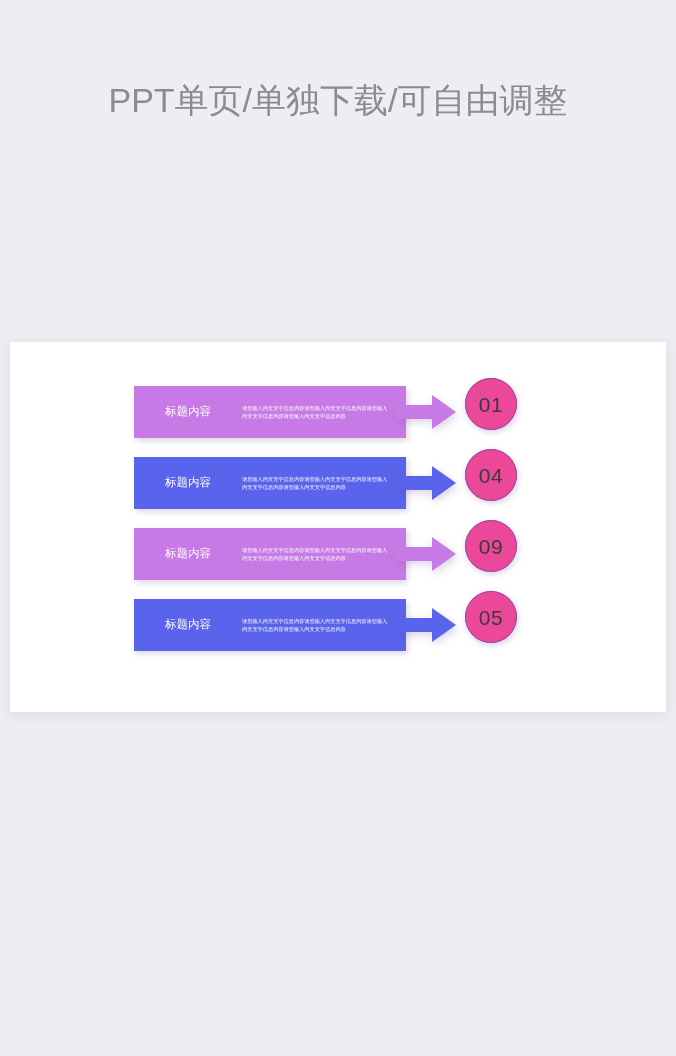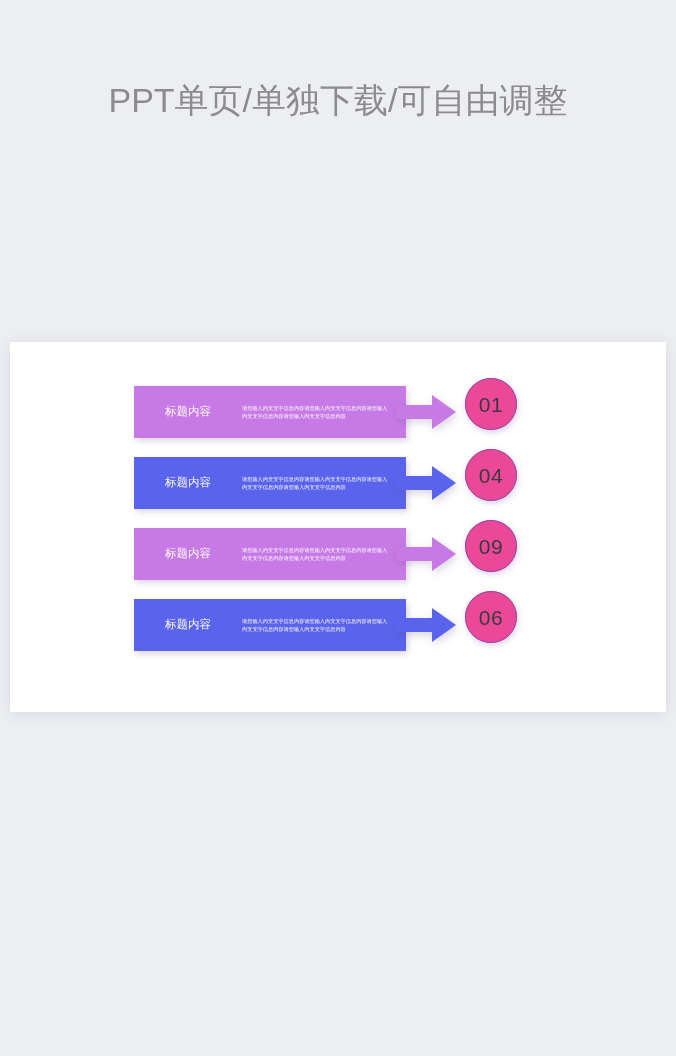--- a/index.html
+++ b/index.html
@@ -208,18 +208,18 @@
         <div class="bar-title">标题内容</div>
         <div class="bar-body">请您输入内文文字信息内容请您输入内文文字信息内容请您输入内文文字信息内容请您输入内文文字信息内容</div>
       </div>
       <div class="arrow">
         <svg width="60" height="34" viewBox="0 0 60 34">
           <path d="M0 10 L36 10 L36 0 L60 17 L36 34 L36 24 L0 24 Z" fill="#5a63ec"></path>
         </svg>
       </div>
       <div class="circle">
         <span class="circle-ring"></span>
-        <span class="circle-num">06</span>
+        <span class="circle-num">05</span>
       </div>
     </div>
 
   </div>
 </div>
 
 </body></html>

